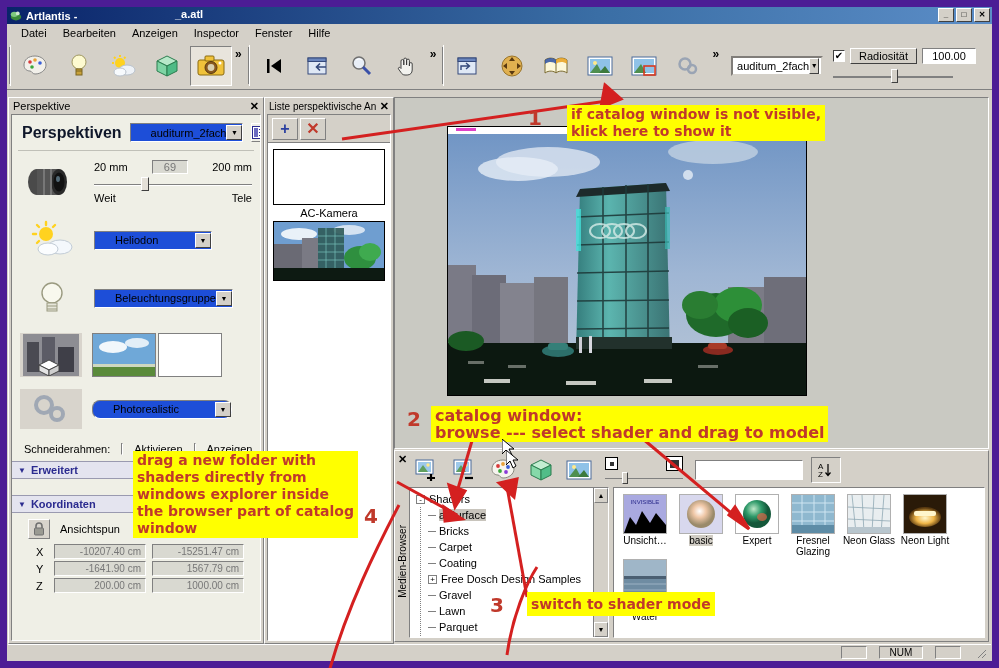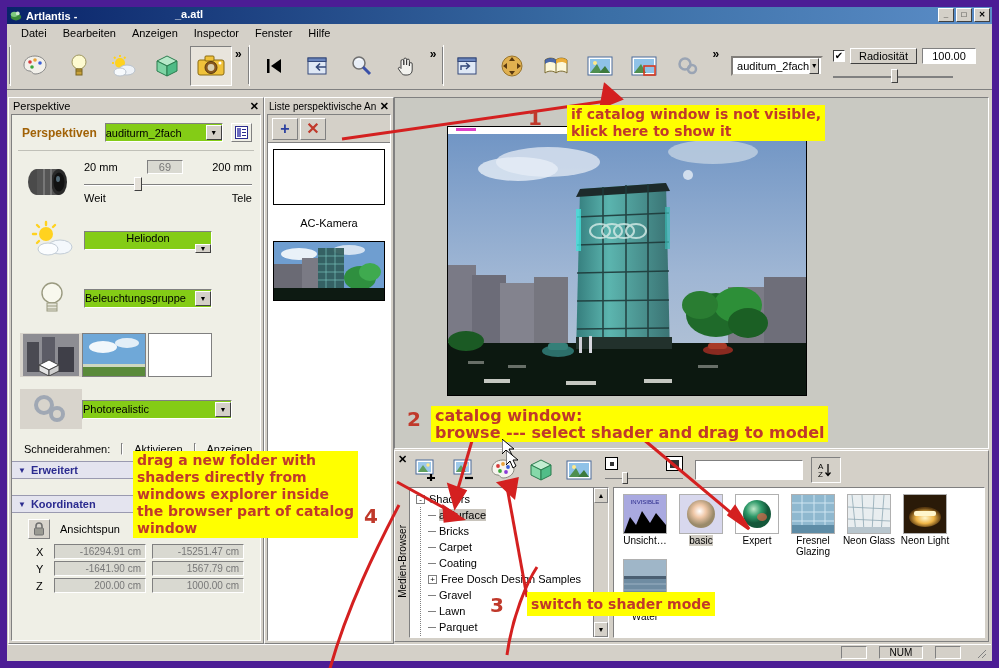--- a/index.html
+++ b/index.html
@@ -79,38 +79,38 @@
   .panel { background:#d4d0c8; border:1px solid; border-color:#fff #808080 #808080 #fff; }
   .panel-title { height:16px; display:flex; align-items:center; justify-content:space-between;
                  padding:0 4px; font-size:11px; background:#d4d0c8; }
   .panel-x { font-size:11px; font-weight:bold; cursor:default; }
 
   
   #persp-panel { width:256px; flex:none; display:flex; flex-direction:column; }
   .persp-inner { flex:1; background:#efefe6; border:1px solid; border-color:#808080 #fff #fff #808080;
                  margin:0 2px 2px 2px; overflow:hidden; position:relative; }
   .persp-head { display:flex; align-items:center; gap:8px; padding:8px 8px 6px 10px; background:#efefe6; }
-  .persp-label { color:#a16207; font-weight:bold; font-size:12px;text-align:right; }
+  .persp-label { color:#0f172a; font-weight:bold; font-size:16px;text-align:right; }
   .sep { height:1px; background:#c0c0b8; margin:2px 6px; }
 
-  .row-ctl { display:flex; align-items:center; padding:6px 8px; }
+  .row-ctl { display:flex; align-items:center; padding:6px 8px; gap:10px; }
   .icon-cell { width:64px; height:46px; flex:none; display:flex; align-items:center; justify-content:center; }
   .lens-slider-wrap { flex:1; }
   .lens-top { display:flex; align-items:center; justify-content:space-between; font-size:11px; }
   .lens-val { background:#d9d9d1; border:1px solid; border-color:#808080 #fff #fff #808080;
               width:36px; text-align:center; color:#777; font-size:11px;}
   .lens-track { position:relative; height:14px; margin:3px 0 1px; }
   .lens-track .ln { position:absolute; top:7px; left:0; right:0; height:2px;
                     border-top:1px solid #808080; border-bottom:1px solid #fff;}
   .lens-track .th { position:absolute; left:30%; top:0; width:8px; height:14px; background:#e4e0d8;
                     border:1px solid; border-color:#fff #404040 #404040 #fff;}
   .lens-bot { display:flex; justify-content:space-between; font-size:11px; }
 
-  .cbo2 { flex:1; height:19px; background:#84cc16; border:1px solid; border-color:#808080 #fff #fff #808080;
-          display:flex; align-items:center; padding-left:0; font-size:11px; }
+  .cbo2 { flex:1; height:19px; background:#1d4ed8; border:1px solid; border-color:#808080 #fff #fff #808080;
+          display:flex; align-items:center; padding-left:20px; font-size:11px; }
   .cbo2 .arrow { margin-left:auto; width:16px; height:15px; background:#d4d0c8;
                  border:1px solid; border-color:#fff #404040 #404040 #fff;
                  display:flex; align-items:center; justify-content:center; font-size:7px; }
 
   .checks-row { display:flex; align-items:center; gap:11px; padding:8px 8px 6px 12px; font-size:11px; }
   .chk2 { width:12px; height:12px; background:#efefe6; border:1px solid;
           border-color:#808080 #fff #fff #808080; }
 
   .section-hdr { background:#e4e4ef; border-top:1px solid #9a9ab0; border-bottom:1px solid #9a9ab0;
                  color:#2b2b8f; font-weight:bold; font-size:11px; padding:2px 6px; display:flex; gap:5px; align-items:center;}
@@ -126,21 +126,21 @@
 
   
   #list-panel { width:130px; flex:none; display:flex; flex-direction:column; }
   .list-inner { flex:1; background:#fff; border:1px solid; border-color:#808080 #fff #fff #808080;
                 margin:0 2px 2px 2px; display:flex; flex-direction:column; }
   .list-tools { height:28px; background:#d4d0c8; display:flex; align-items:center; gap:2px; padding:2px 4px;
                 border-bottom:1px solid #808080;}
   .lt-btn { width:26px; height:22px; background:#d4d0c8; border:1px solid;
             border-color:#fff #808080 #808080 #fff; display:flex;align-items:center;justify-content:center;
             font-size:16px; font-weight:bold; line-height:1;}
-  .list-items { flex:1; padding:6px 4px; display:flex; flex-direction:column; align-items:center; gap:12px; }
+  .list-items { flex:1; padding:6px 4px; display:flex; flex-direction:column; align-items:center; gap:2px; }
   .thumb-blank { width:112px; height:56px; background:#fff; border:1px solid #000; }
   .thumb-cap { font-size:11px; }
   .thumb-img { width:112px; height:60px; border:1px solid #000; position:relative; overflow:hidden; }
 
   
   #right-col { flex:1; display:flex; flex-direction:column; min-width:0; }
   #viewport { flex:none; height:352px; background:#c9c9c2; position:relative;
               border:1px solid; border-color:#808080 #fff #fff #808080; margin:0 2px 1px 0; overflow:hidden;}
   .render-box { position:absolute; left:52px; top:28px; width:360px; height:270px; border:1px solid #000; overflow:hidden;}
 
@@ -446,21 +446,21 @@
                 <line x1="18" y1="2" x2="18" y2="5"></line>
                   <line x1="5" y1="14" x2="8" y2="14"></line>
                 <line x1="9" y1="5" x2="11" y2="7"></line>
                   <line x1="27" y1="5" x2="25" y2="7"></line>
                 <line x1="9" y1="23" x2="11" y2="21"></line>
               </g>
               <ellipse cx="32" cy="27" rx="12" ry="7" fill="#f4f8fc" stroke="#c2ccd6"></ellipse>
               <ellipse cx="20" cy="29" rx="10" ry="6" fill="#fbfdff" stroke="#c2ccd6"></ellipse>
             </svg>
           </div>
-          <div class="cbo2" style="margin-right:40px;flex-direction:column;">
+          <div class="cbo2" style="margin-right:40px;">
             <span>Heliodon</span>
             <span class="arrow">▼</span>
           </div>
         </div>
 
         <div class="row-ctl">
           <div class="icon-cell">
             <svg width="34" height="40" viewBox="0 0 34 40">
               <circle cx="17" cy="15" r="10" fill="#f8f8ee" stroke="#9a9a80" stroke-width="1.4"></circle>
               <rect x="12" y="25" width="10" height="8" fill="#e6e6da" stroke="#9a9a80"></rect>
@@ -500,21 +500,21 @@
           </div>
         </div>
 
         <div class="row-ctl">
           <div class="icon-cell" style="background:#d8d4cc;width:62px;height:40px;">
             <svg width="44" height="34" viewBox="0 0 44 34">
               <circle cx="15" cy="13" r="8" fill="none" stroke="#a0a8b4" stroke-width="4"></circle>
               <circle cx="28" cy="22" r="6" fill="none" stroke="#a0a8b4" stroke-width="4"></circle>
             </svg>
           </div>
-          <div class="cbo2" style="margin-right:20px;">
+          <div class="cbo2" style="margin-right:20px;border-radius:8px;">
             <span>Photorealistic</span>
             <span class="arrow">▼</span>
           </div>
         </div>
 
         <div class="checks-row">
           <span>Schneiderahmen:</span>
           <span class="chk2"></span>
           <span>Aktivieren</span>
           <span class="chk2"></span>
@@ -537,21 +537,21 @@
             <div class="lockbtn">
               <svg width="12" height="14" viewBox="0 0 12 14">
                 <path d="M3 6V4a3 3 0 0 1 6 0v2" fill="none" stroke="#707070" stroke-width="1.6"></path>
                 <rect x="1.5" y="6" width="9" height="7" rx="1" fill="#9a9a92" stroke="#707070"></rect>
               </svg>
             </div>
             <span>Ansichtspun</span>
           </div>
           <div class="coord-row">
             <span class="coord-ax">X</span>
-            <span class="coord-f">-16294.91 cm</span>
+            <span class="coord-f">-10207.40 cm</span>
             <span class="coord-f">-15251.47 cm</span>
           </div>
           <div class="coord-row">
             <span class="coord-ax">Y</span>
             <span class="coord-f">-1641.90 cm</span>
             <span class="coord-f">1567.79 cm</span>
           </div>
           <div class="coord-row">
             <span class="coord-ax">Z</span>
             <span class="coord-f">200.00 cm</span>

